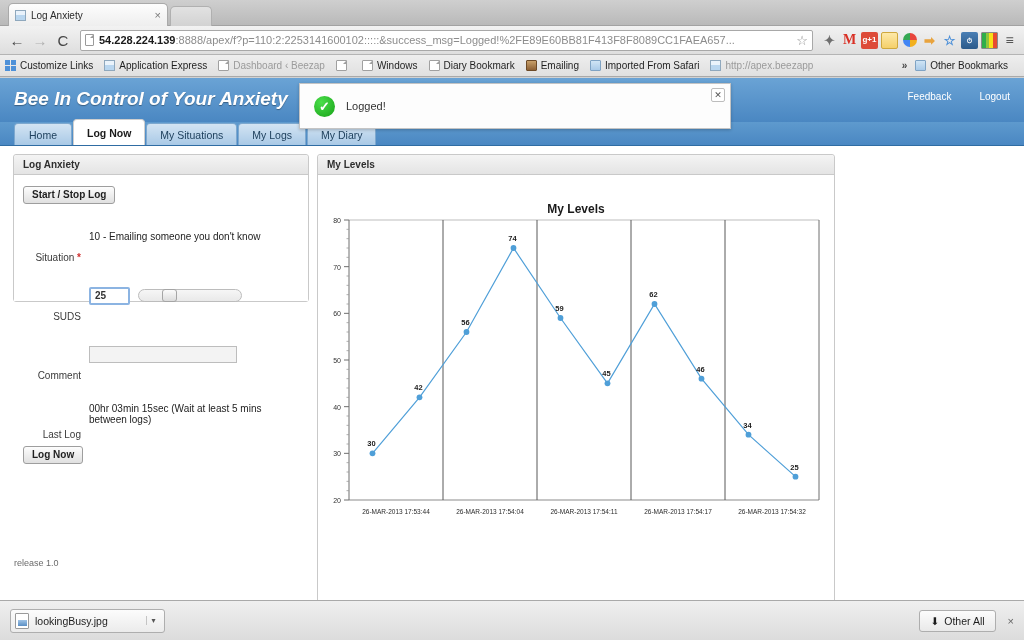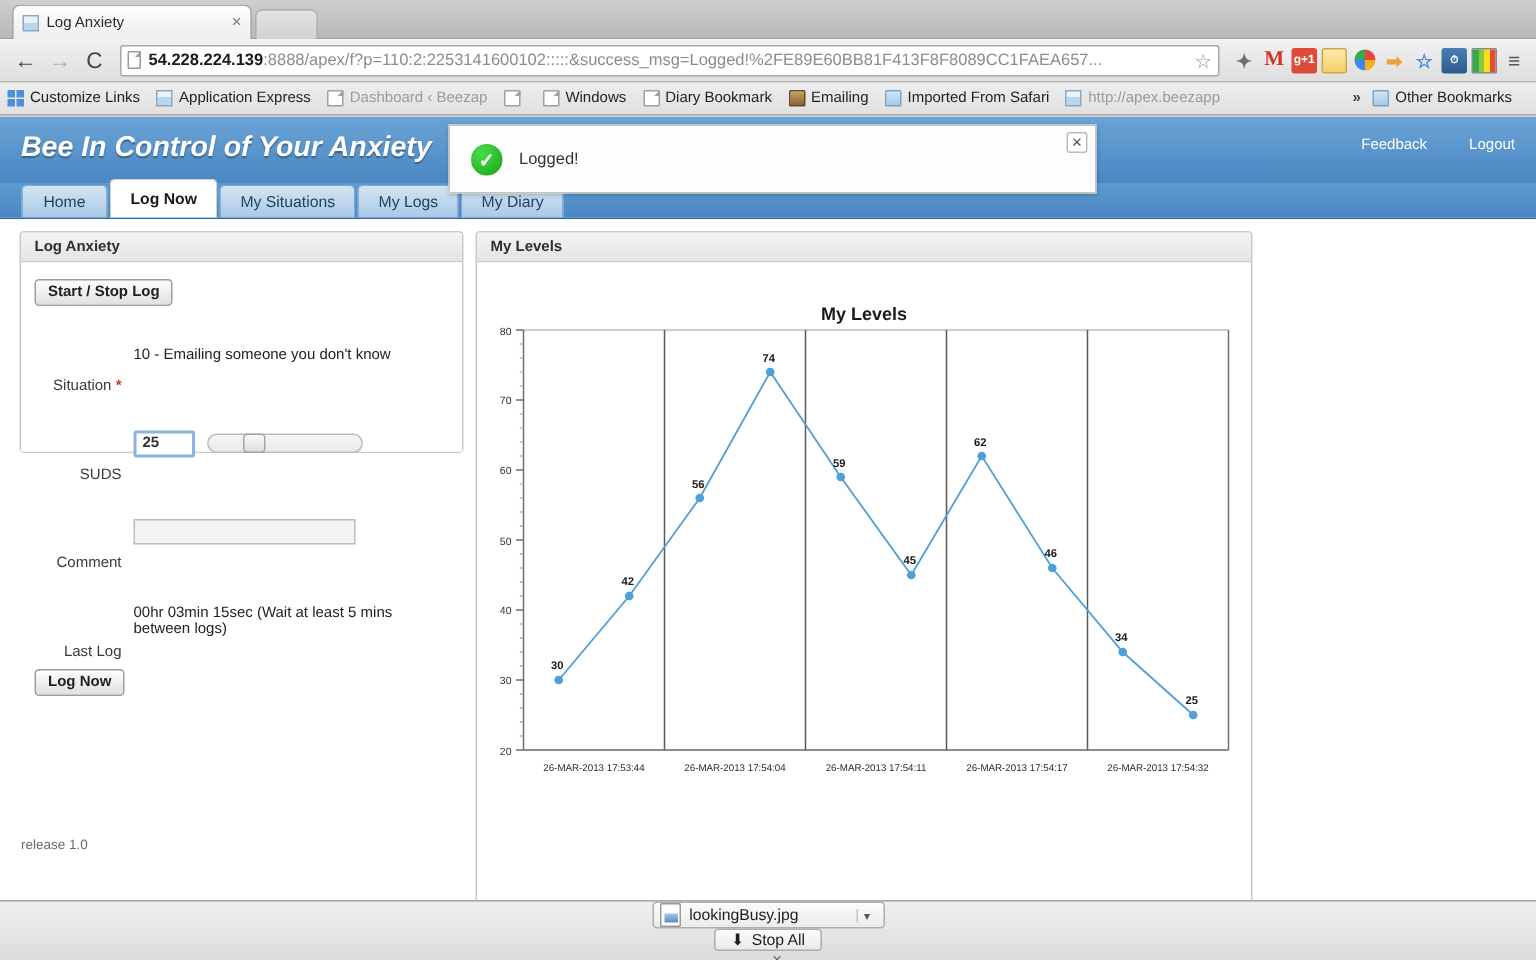--- a/index.html
+++ b/index.html
@@ -263,21 +263,21 @@
   .release {
     position: absolute; left: 14px; top: 412px;
     font-size: 9px; color: #6b6b6b;
   }
 
   
   .shelf {
     position: absolute; left: 0; top: 600px; width: 1024px; height: 40px;
     background: linear-gradient(#efefef, #dcdcdc);
     border-top: 1px solid #a9a9a9;
-    display: flex; align-items: center; padding: 0 10px; flex-direction: column;
+    display: flex; align-items: center; padding: 0 10px;
   }
   .dl-item {
     display: flex; align-items: center; height: 24px; width: 155px;
     background: linear-gradient(#fcfcfc, #ebebeb);
     border: 1px solid #aeaeae; border-radius: 3px; padding: 0 4px;
     cursor: pointer;
   }
   .dl-fileicon {
     width: 14px; height: 16px; background: #fff; border: 1px solid #9a9a9a;
     border-radius: 1px; margin-right: 6px; flex: 0 0 auto; position: relative;
@@ -532,17 +532,17 @@
 
   <div class="shelf">
     <div class="dl-item">
       <span class="dl-fileicon"></span>
       <span class="dl-name">lookingBusy.jpg</span>
       <span class="dl-arrow">▾</span>
     </div>
     <span class="shelf-spacer"></span>
     <div class="show-all">
       <span>⬇</span>
-      <span>Stop All</span>
+      <span>Other All</span>
     </div>
     <span class="shelf-close">×</span>
   </div>
 </div>
 
 </body></html>

